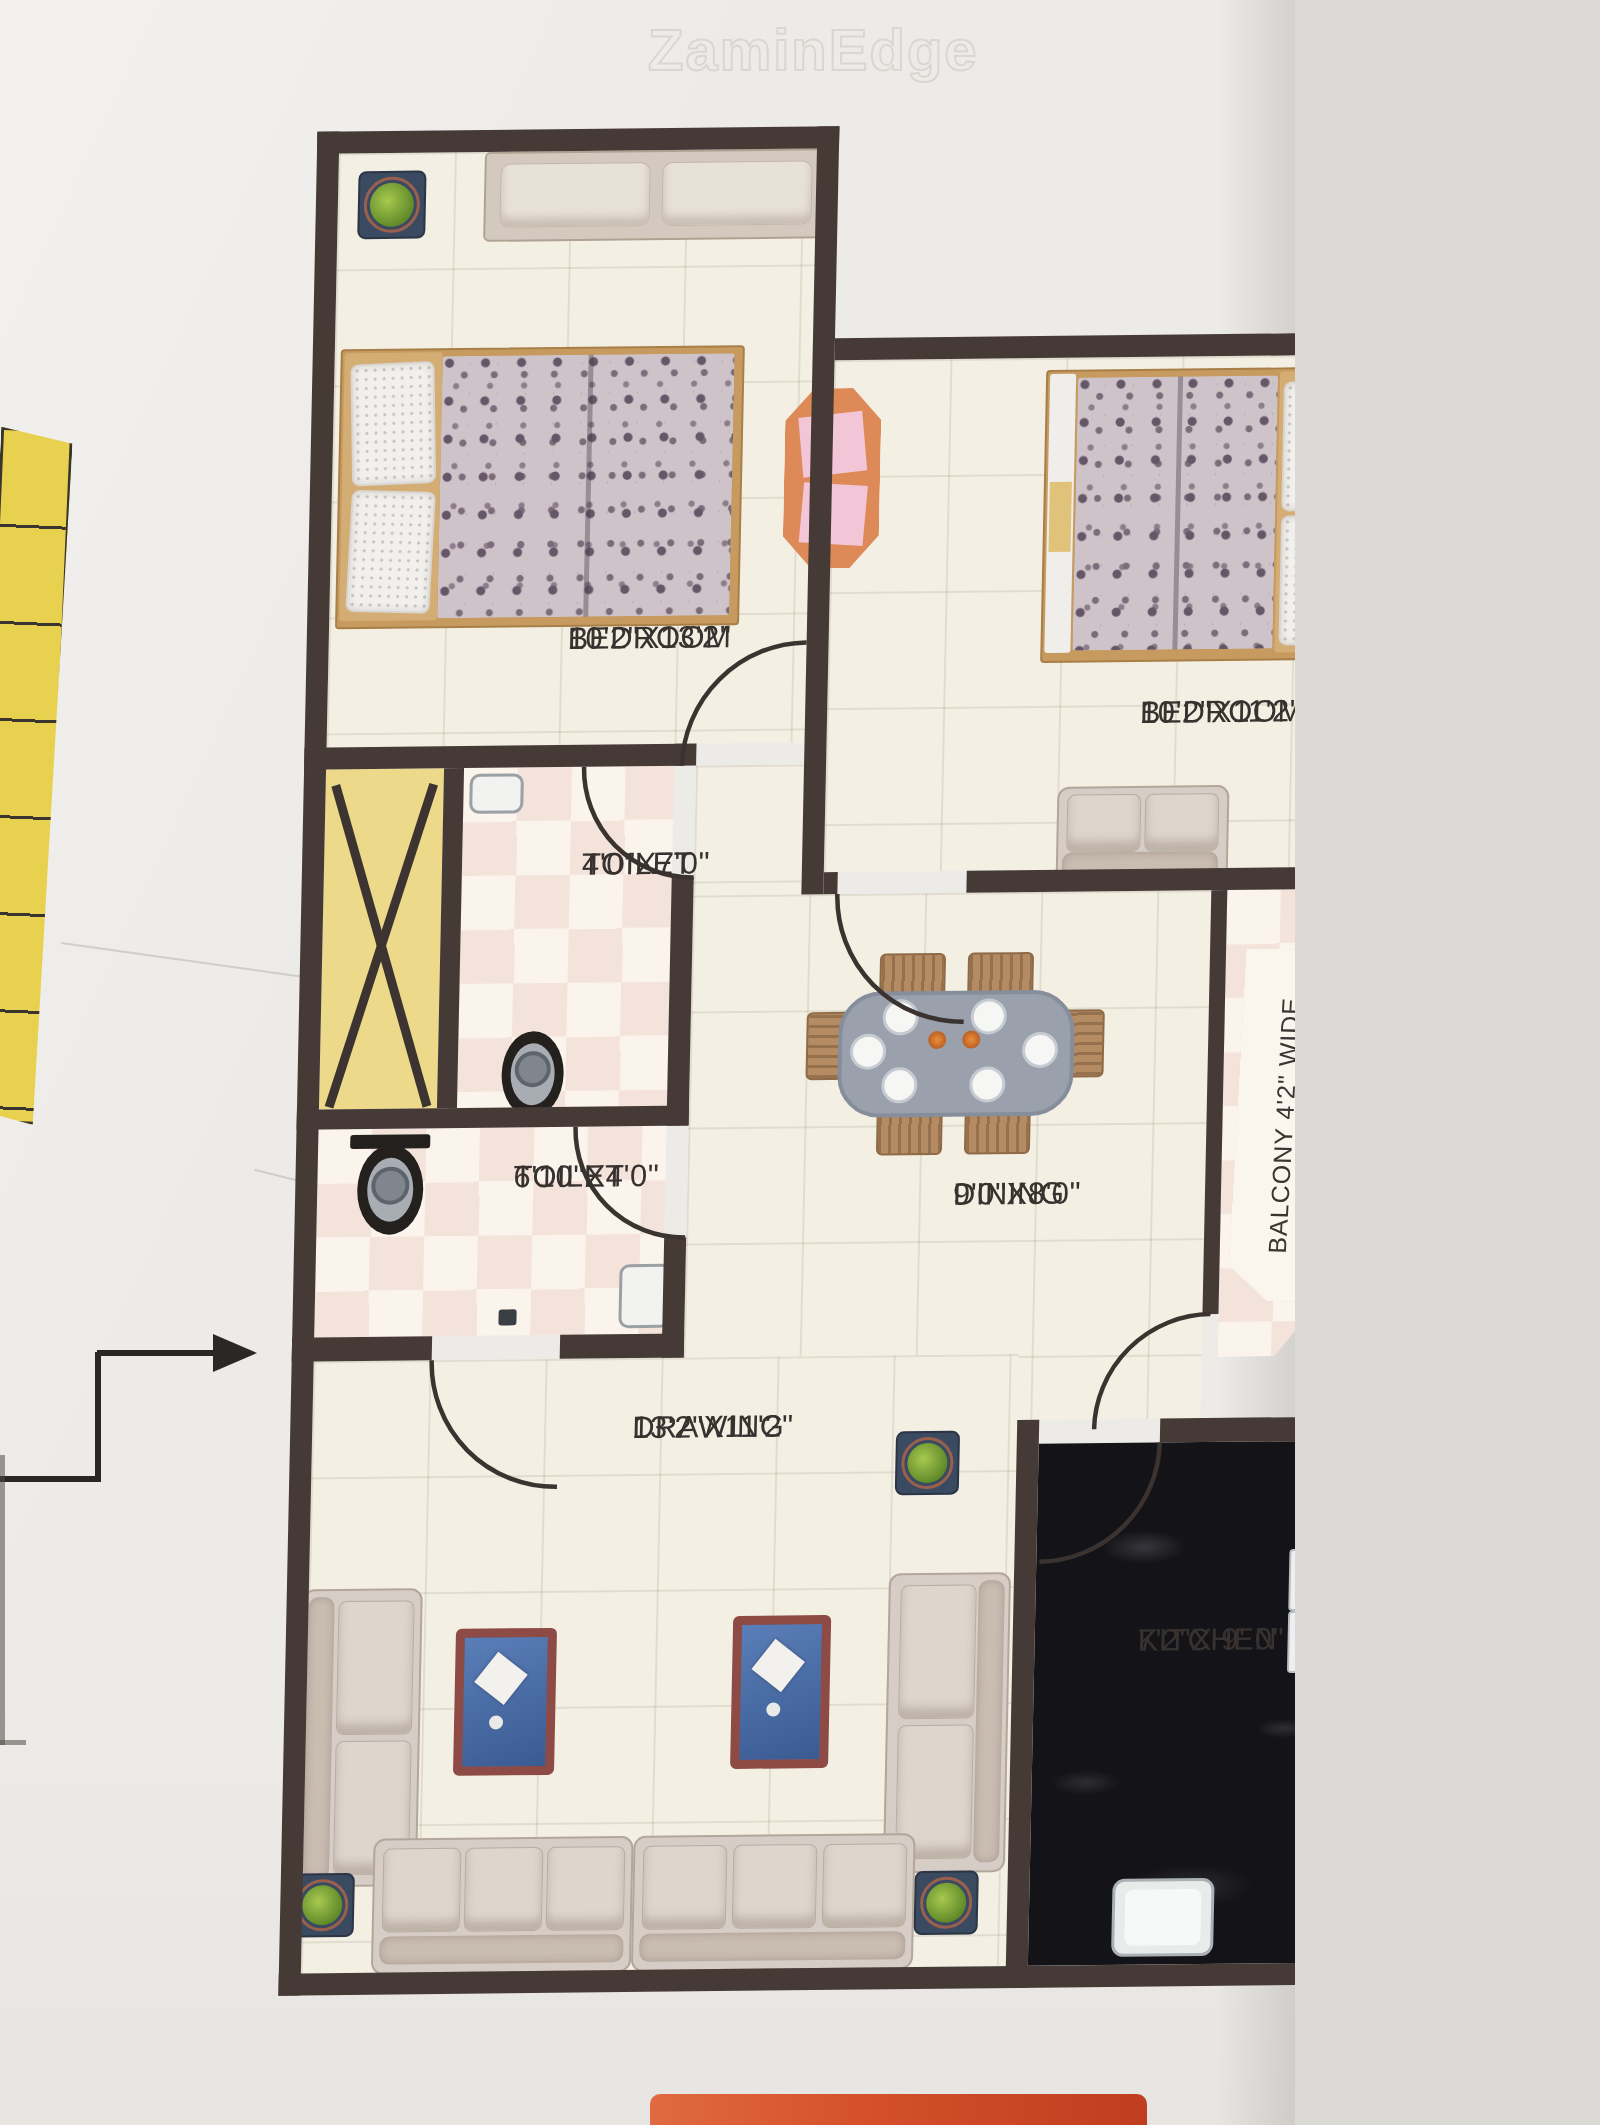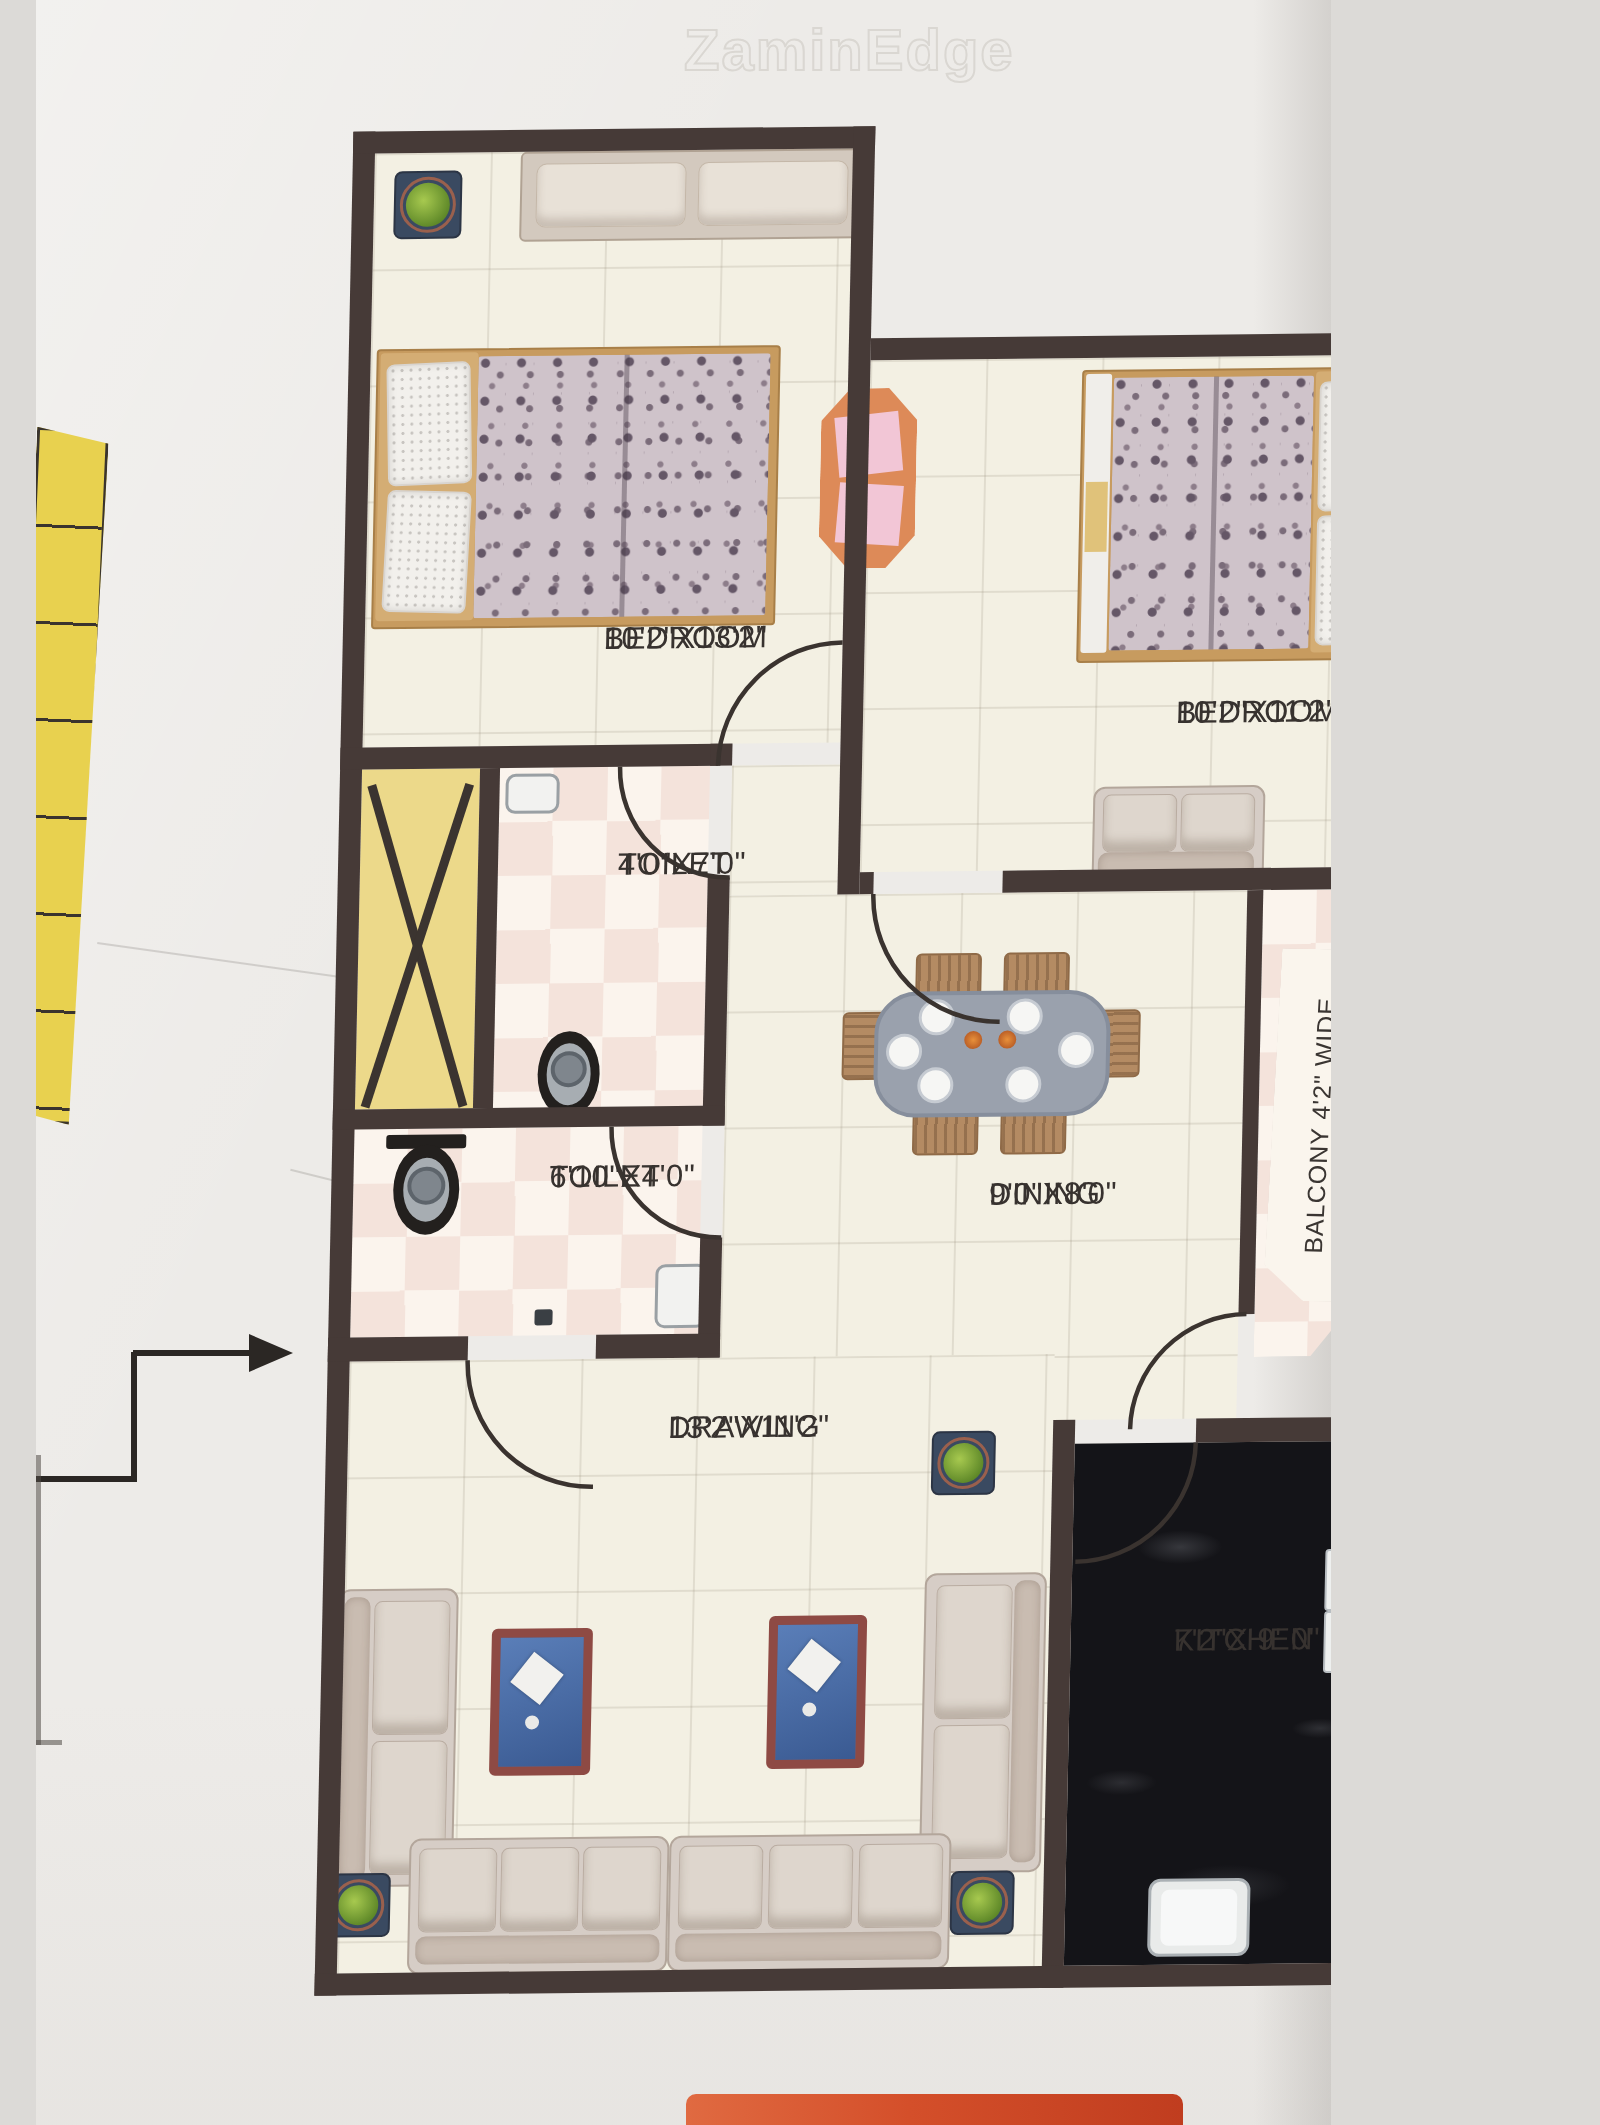--- a/index.html
+++ b/index.html
@@ -2,21 +2,21 @@
 <html style="--wall: #463a37; --floor: #f3f0e3; --tile-pink: #f4e3db; --tile-cream: #fbf4ed; --shaft-yellow: #ecd98a; --stairs-yellow: #e8d14f; --granite: #141418; --red-strip: #d44f2a;"><head>
 <meta charset="utf-8">
 <style>
   html,body{margin:0;padding:0;background:#dcdad7;}
   #photo{position:relative;width:1295px;height:2125px;overflow:hidden;
     font-family:"Liberation Sans",sans-serif;
     background:
       linear-gradient(115deg, rgba(255,255,255,0.30) 0%, rgba(255,255,255,0) 35%),
       linear-gradient(90deg, rgba(0,0,0,0) 94%, rgba(110,105,100,0.20) 100%),
       linear-gradient(0deg, rgba(190,185,180,0.12), rgba(190,185,180,0) 20%),
-      #edebe8; margin-left: 36px;}
+      #edebe8;}
   
   .watermark{position:absolute;left:648px;top:16px;font-size:58px;font-weight:bold;
     letter-spacing:2px;color:transparent;-webkit-text-stroke:2px #d9d6d1;opacity:.95;}
   
   #plan{position:absolute;left:278px;top:116px;width:1120px;height:1875px;
     transform:skew(-1.2deg,-0.6deg);}
   #plan *{position:absolute;}
   .w{background:var(--wall,#463a37);}
   .floor{background-color:var(--floor,#f3f0e3);
     background-image:linear-gradient(rgba(150,140,122,0.20) 2px, transparent 2px),

